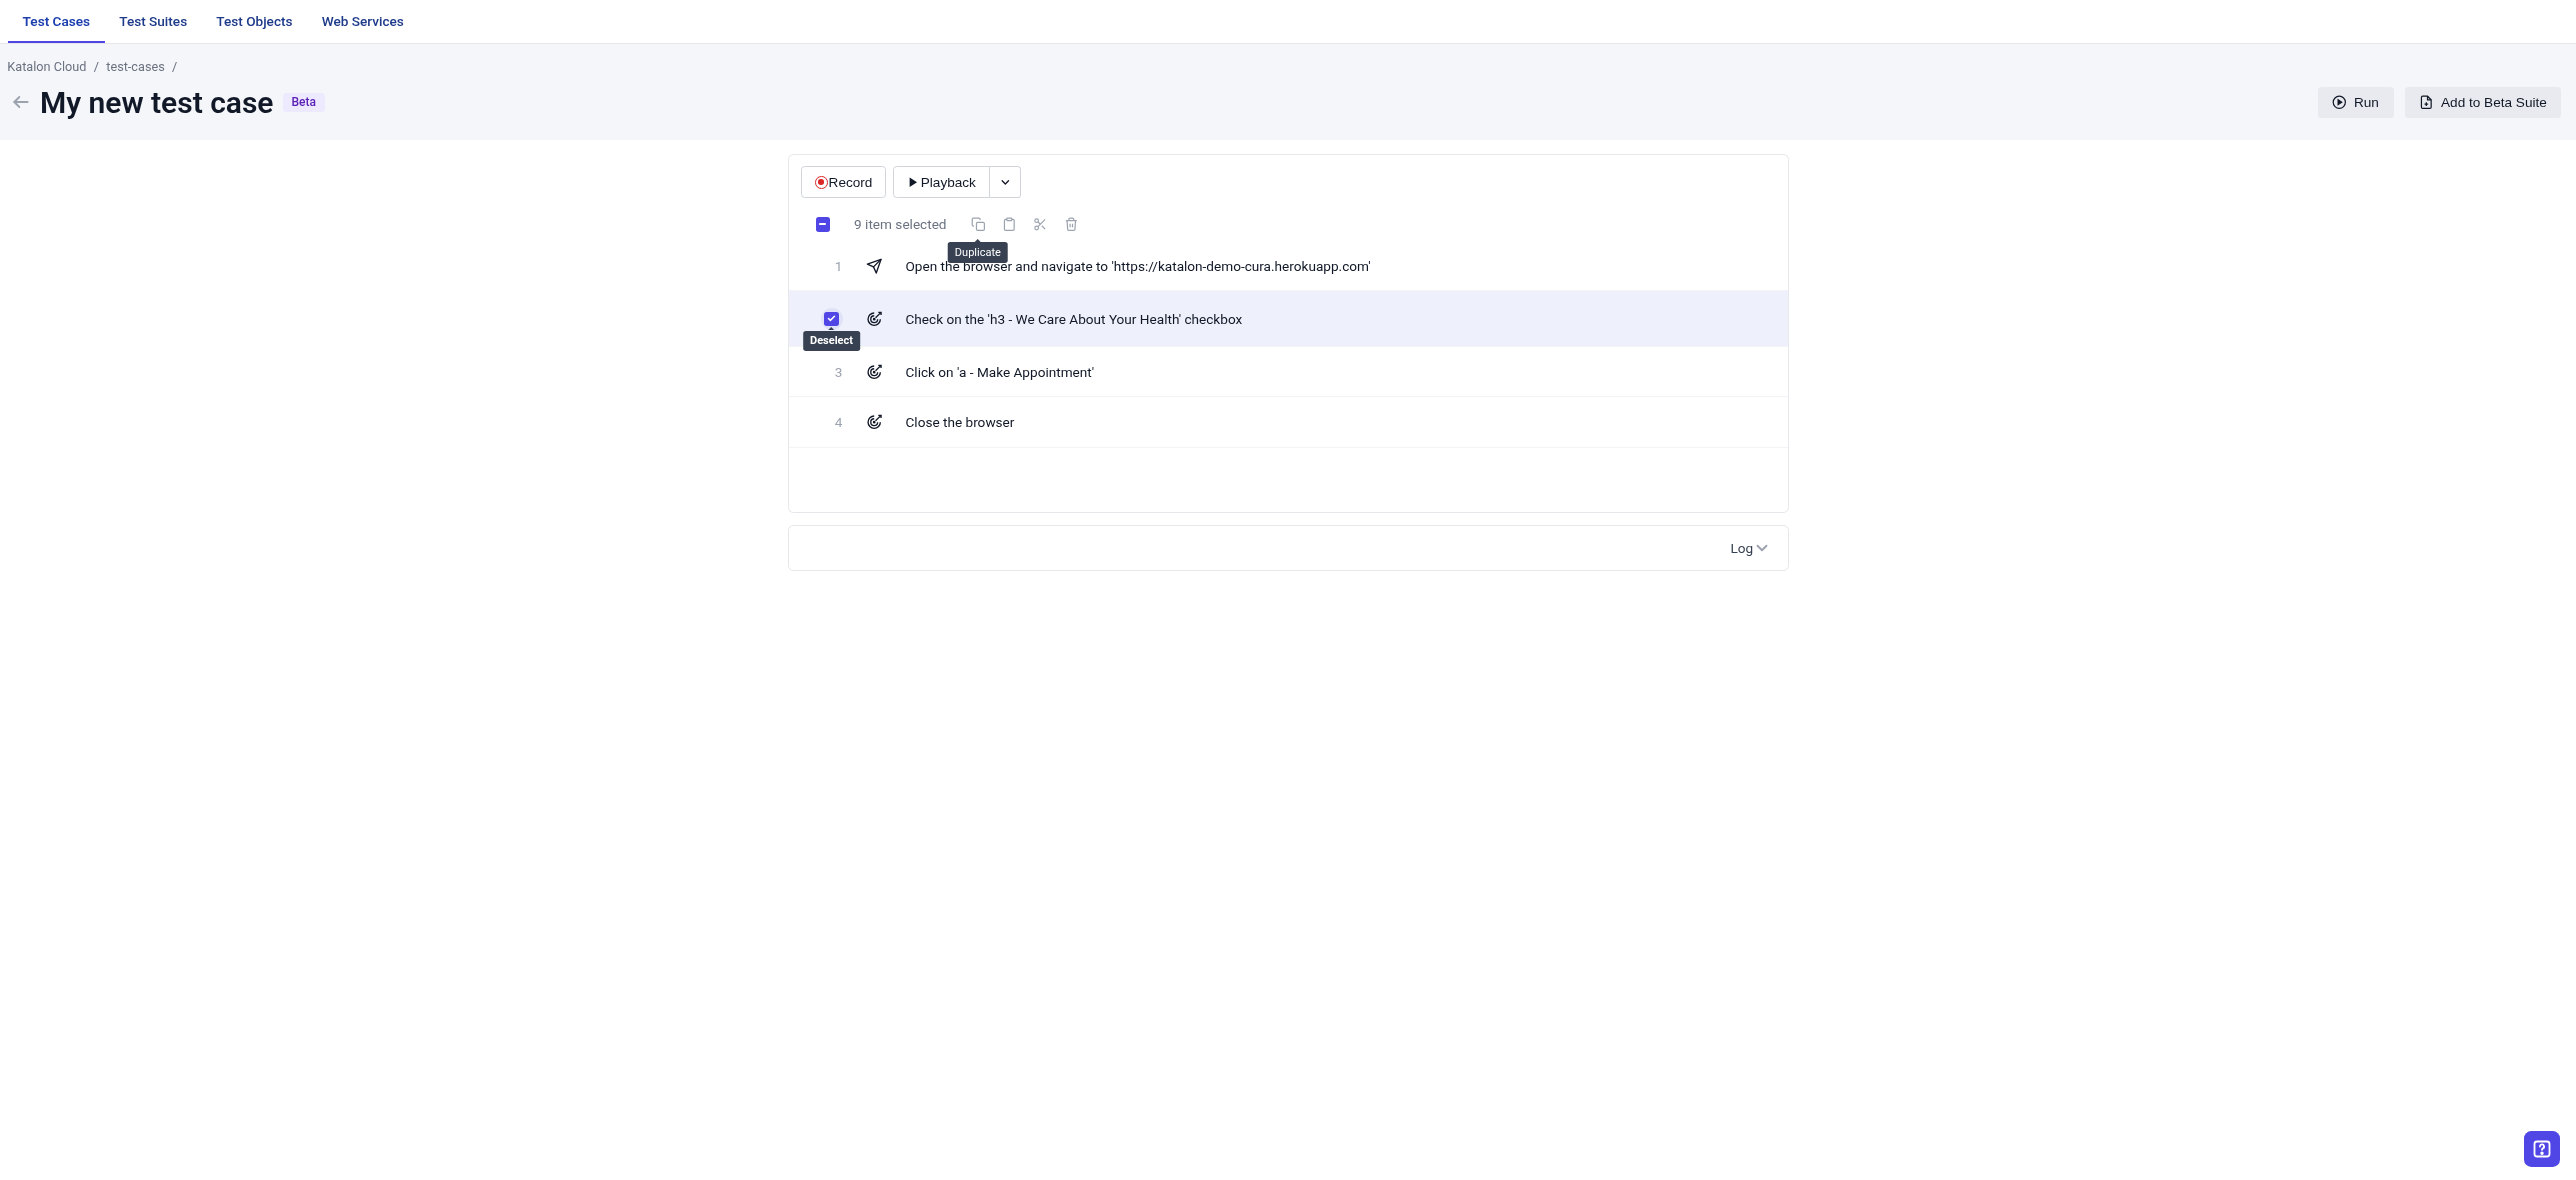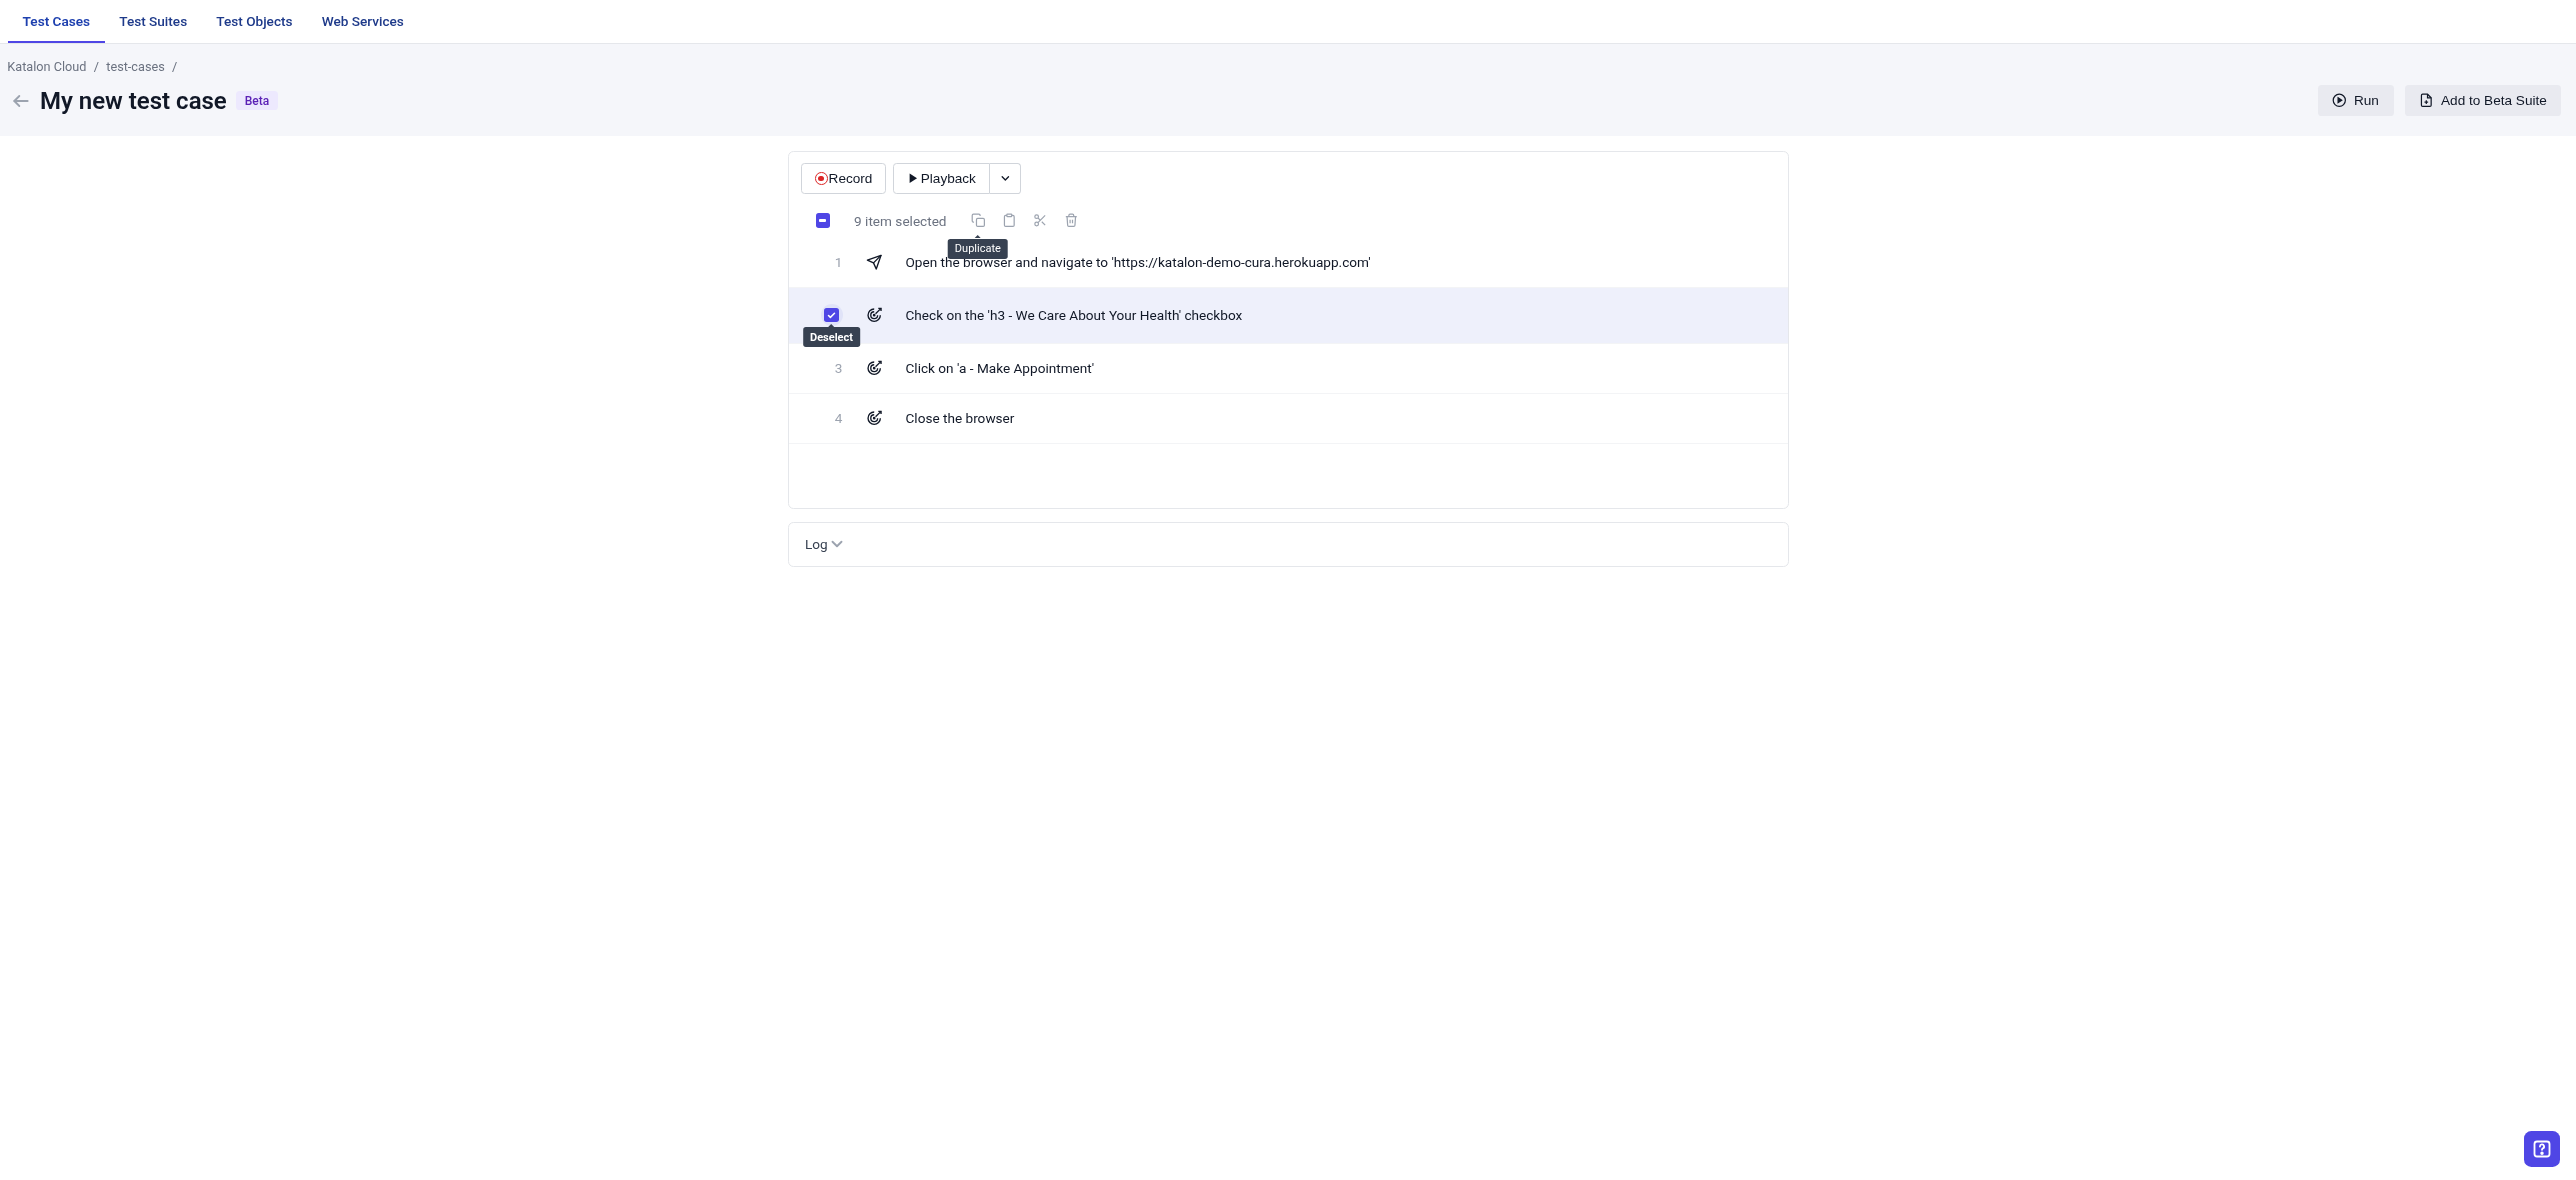--- a/index.html
+++ b/index.html
@@ -41,21 +41,21 @@
   padding: 3.6px 0 5.5px 0;
 }
 .breadcrumb a { color: #6b7280; text-decoration: none; }
 .title-row {
   display: flex;
   align-items: center;
   gap: 9px;
   padding: 5.5px 0 1.8px 3.6px;
 }
 .back-arrow { color: #9ca3af; cursor: pointer; display:flex; align-items:center; }
-.page-title { font-size: 24px; font-weight: 600; color: #111827; }
+.page-title { font-size: 30px; font-weight: 600; color: #111827; }
 .badge-beta {
   background: #ede9fe;
   color: #5b21b6;
   font-size: 12px;
   padding: 2.7px 9px;
   border-radius: 3.6px;
   font-weight: 500;
 }
 .title-actions {
   margin-left: auto;
@@ -189,21 +189,21 @@
   cursor: pointer;
 }
 .log-card {
   width: 1001px;
   margin: 12.7px auto 0 auto;
   border: 0.9px solid #e5e7eb;
   border-radius: 5.5px;
   background: #fff;
   display: flex;
   align-items: center;
-  justify-content: flex-start;
+  justify-content: flex-end;
   padding: 12.7px 16.4px;
   font-size: 13.6px;
   color: #374151;
 }
 .help-fab {
   position: fixed;
   right: 16.4px;
   bottom: 12.7px;
   width: 36px; height: 36px;
   background: #4f46e5;

